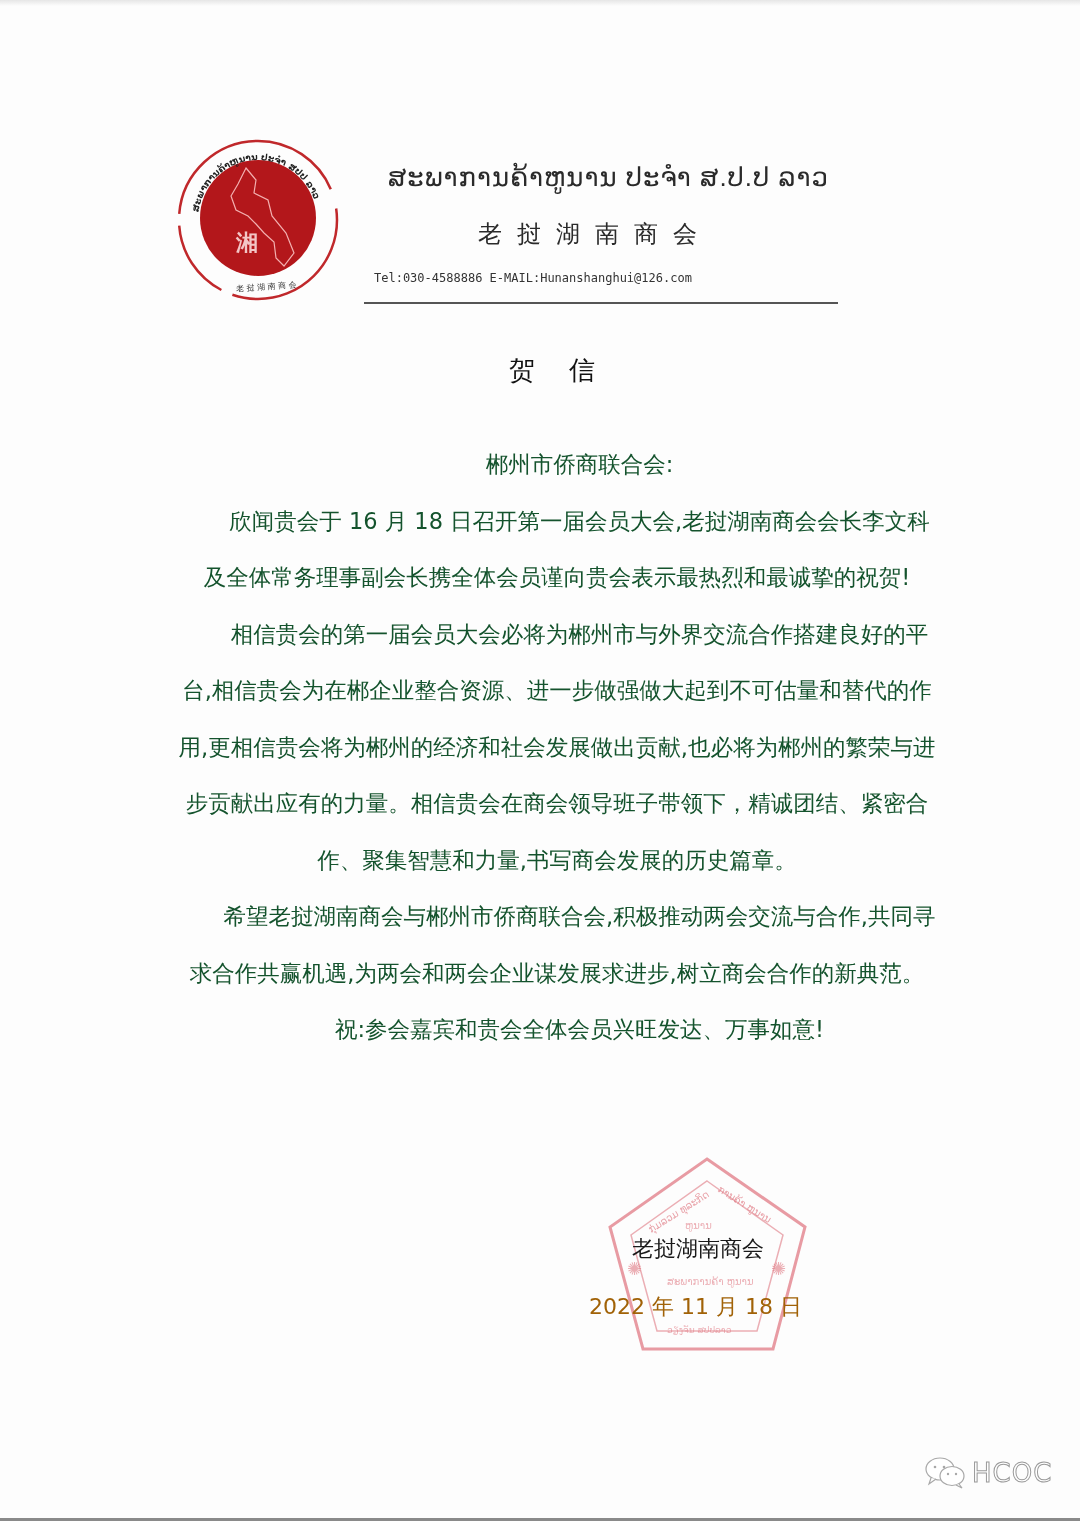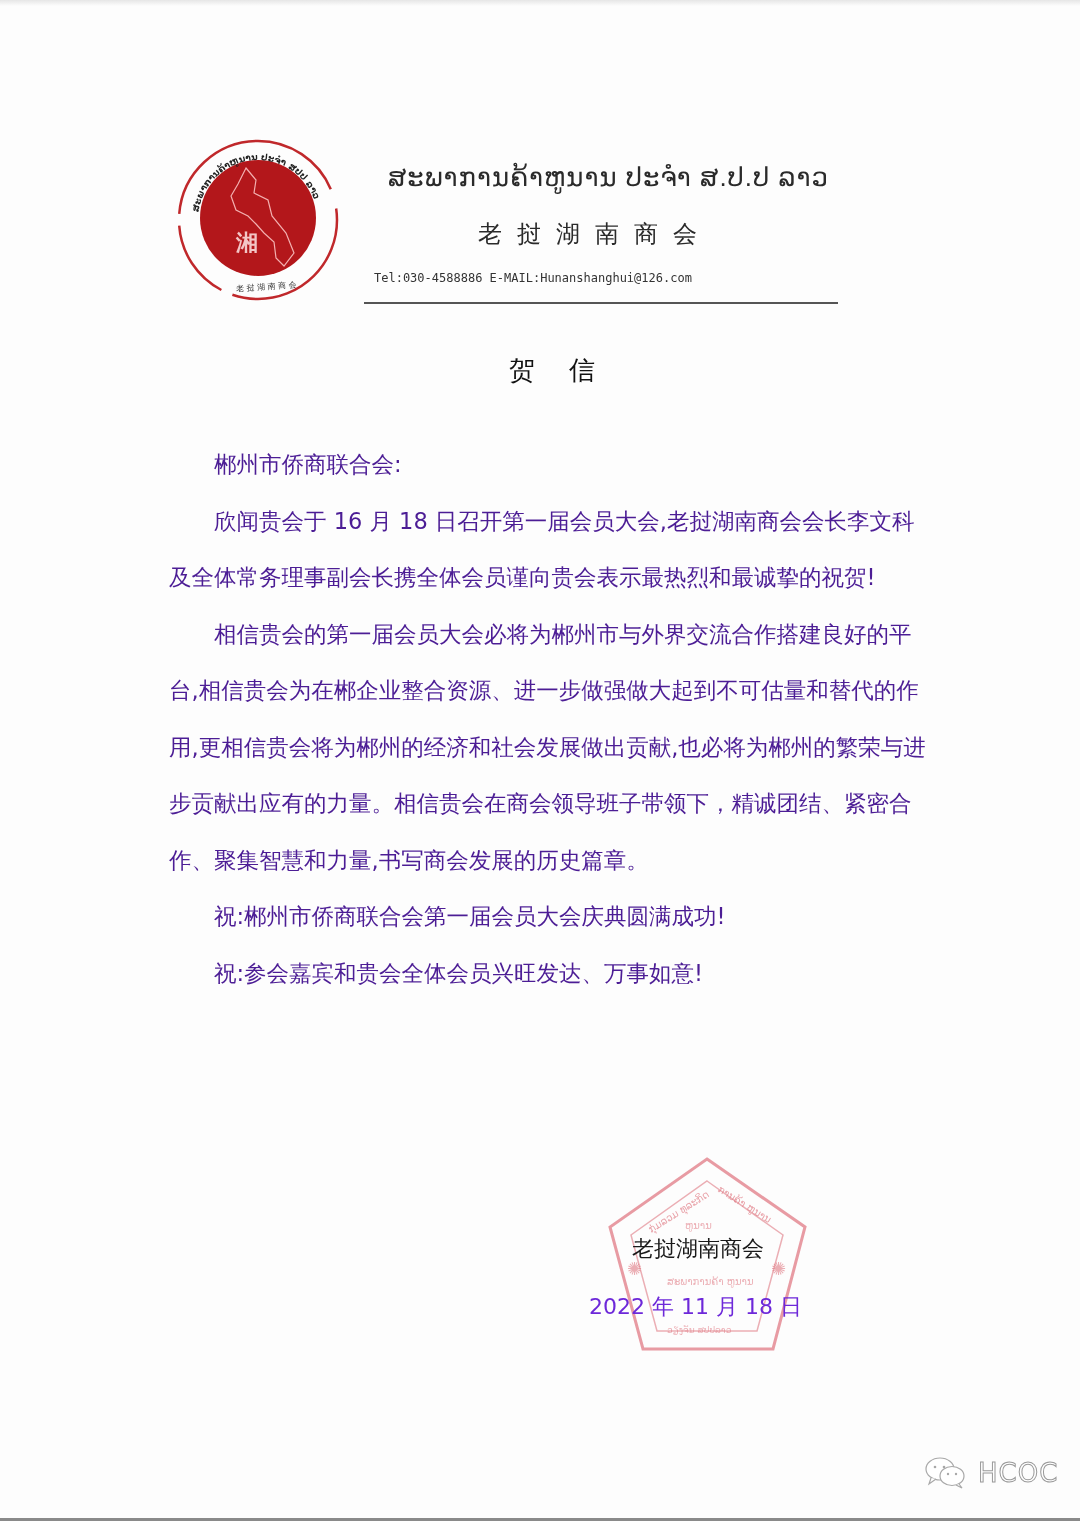--- a/index.html
+++ b/index.html
@@ -37,37 +37,37 @@
   }
   .letterhead-rule {
     position: absolute; left: 364px; top: 302px; width: 474px; height: 2px;
     background: #555;
   }
   .doc-title {
     position: absolute; left: 509px; top: 353px;
     font-size: 26px; font-weight: normal; letter-spacing: 34px; color: #111; white-space: nowrap;
   }
   .body-text {
-    position: absolute; left: 169px; top: 436px; width: 760px;
-    font-size: 22.5px; line-height: 56.5px; color: #4c1d95;
+    position: absolute; left: 177px; top: 436px; width: 760px;
+    font-size: 22.5px; line-height: 56.5px; color: #14532d; text-align: center;
   }
   .body-text p { margin: 0; text-indent: 45px; }
   .stamp {
     position: absolute; left: 605px; top: 1155px; width: 205px; height: 200px;
   }
   .signature {
     position: absolute; left: 632px; top: 1234px;
     font-size: 22px; color: #1a1a1a; white-space: nowrap;
   }
   .date {
     position: absolute; left: 589px; top: 1292px;
-    font-size: 22px; color: #6d28d9; white-space: nowrap;
+    font-size: 22px; color: #a16207; white-space: nowrap;
   }
   .watermark {
-    position: absolute; left: 924px; top: 1457px; display: flex; align-items: center; gap: 10px;
+    position: absolute; left: 924px; top: 1457px; display: flex; align-items: center; gap: 4px;
   }
   .watermark-text {
     font-size: 26px; color: #fff; letter-spacing: 1px;
     -webkit-text-stroke: 1px #9a9a9a; font-family: "DejaVu Sans", sans-serif;
   }
 </style>
 </head>
 <body>
 
 <div class="top-edge"></div>
@@ -90,21 +90,21 @@
 <div class="letterhead-cn">老挝湖南商会</div>
 <div class="letterhead-contact">Tel:030-4588886 E-MAIL:Hunanshanghui@126.com</div>
 <div class="letterhead-rule"></div>
 
 <div class="doc-title">贺信</div>
 
 <div class="body-text">
   <p>郴州市侨商联合会:</p>
   <p>欣闻贵会于 16 月 18 日召开第一届会员大会,老挝湖南商会会长李文科及全体常务理事副会长携全体会员谨向贵会表示最热烈和最诚挚的祝贺!</p>
   <p>相信贵会的第一届会员大会必将为郴州市与外界交流合作搭建良好的平台,相信贵会为在郴企业整合资源、进一步做强做大起到不可估量和替代的作用,更相信贵会将为郴州的经济和社会发展做出贡献,也必将为郴州的繁荣与进步贡献出应有的力量。相信贵会在商会领导班子带领下，精诚团结、紧密合作、聚集智慧和力量,书写商会发展的历史篇章。</p>
-  <p>祝:郴州市侨商联合会第一届会员大会庆典圆满成功!</p>
+  <p>希望老挝湖南商会与郴州市侨商联合会,积极推动两会交流与合作,共同寻求合作共赢机遇,为两会和两会企业谋发展求进步,树立商会合作的新典范。</p>
   <p>祝:参会嘉宾和贵会全体会员兴旺发达、万事如意!</p>
 </div>
 
 <div class="stamp">
   <svg width="205" height="200" viewBox="0 0 205 200">
     <polygon points="102,4 200,72 168,194 38,194 5,72" fill="none" stroke="#e07a84" stroke-width="3" opacity="0.75"></polygon>
     <polygon points="102,26 178,80 152,176 52,176 26,80" fill="none" stroke="#e07a84" stroke-width="1.5" opacity="0.6"></polygon>
     <text x="46" y="78" font-size="10" fill="#e07a84" opacity="0.7" transform="rotate(-32 46 78)">ກຸ່ມລວມ ທຸລະກິດ</text>
     <text x="112" y="36" font-size="10" fill="#e07a84" opacity="0.7" transform="rotate(32 112 36)">ການຄ້າ ຫູນານ</text>
     <text x="80" y="74" font-size="10" fill="#e07a84" opacity="0.6">ຫູນານ</text>

